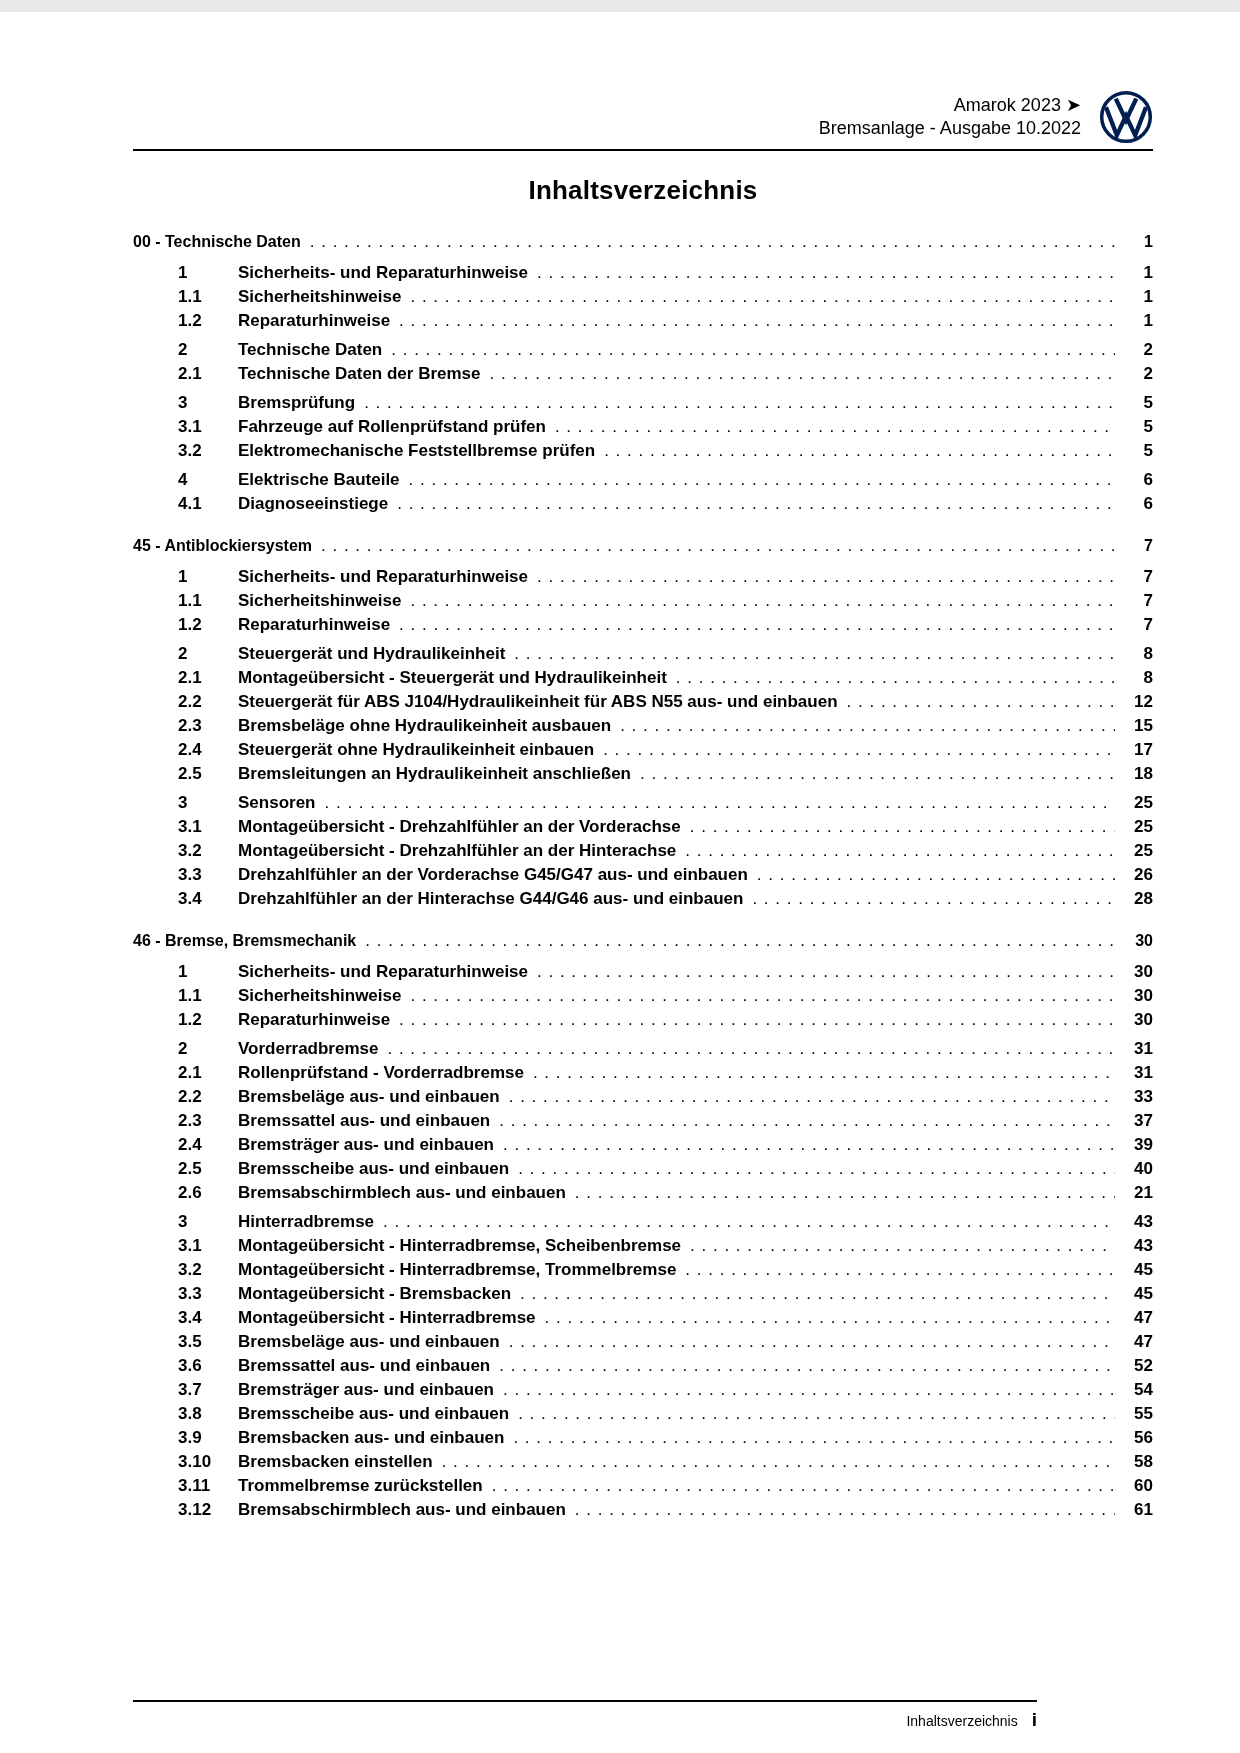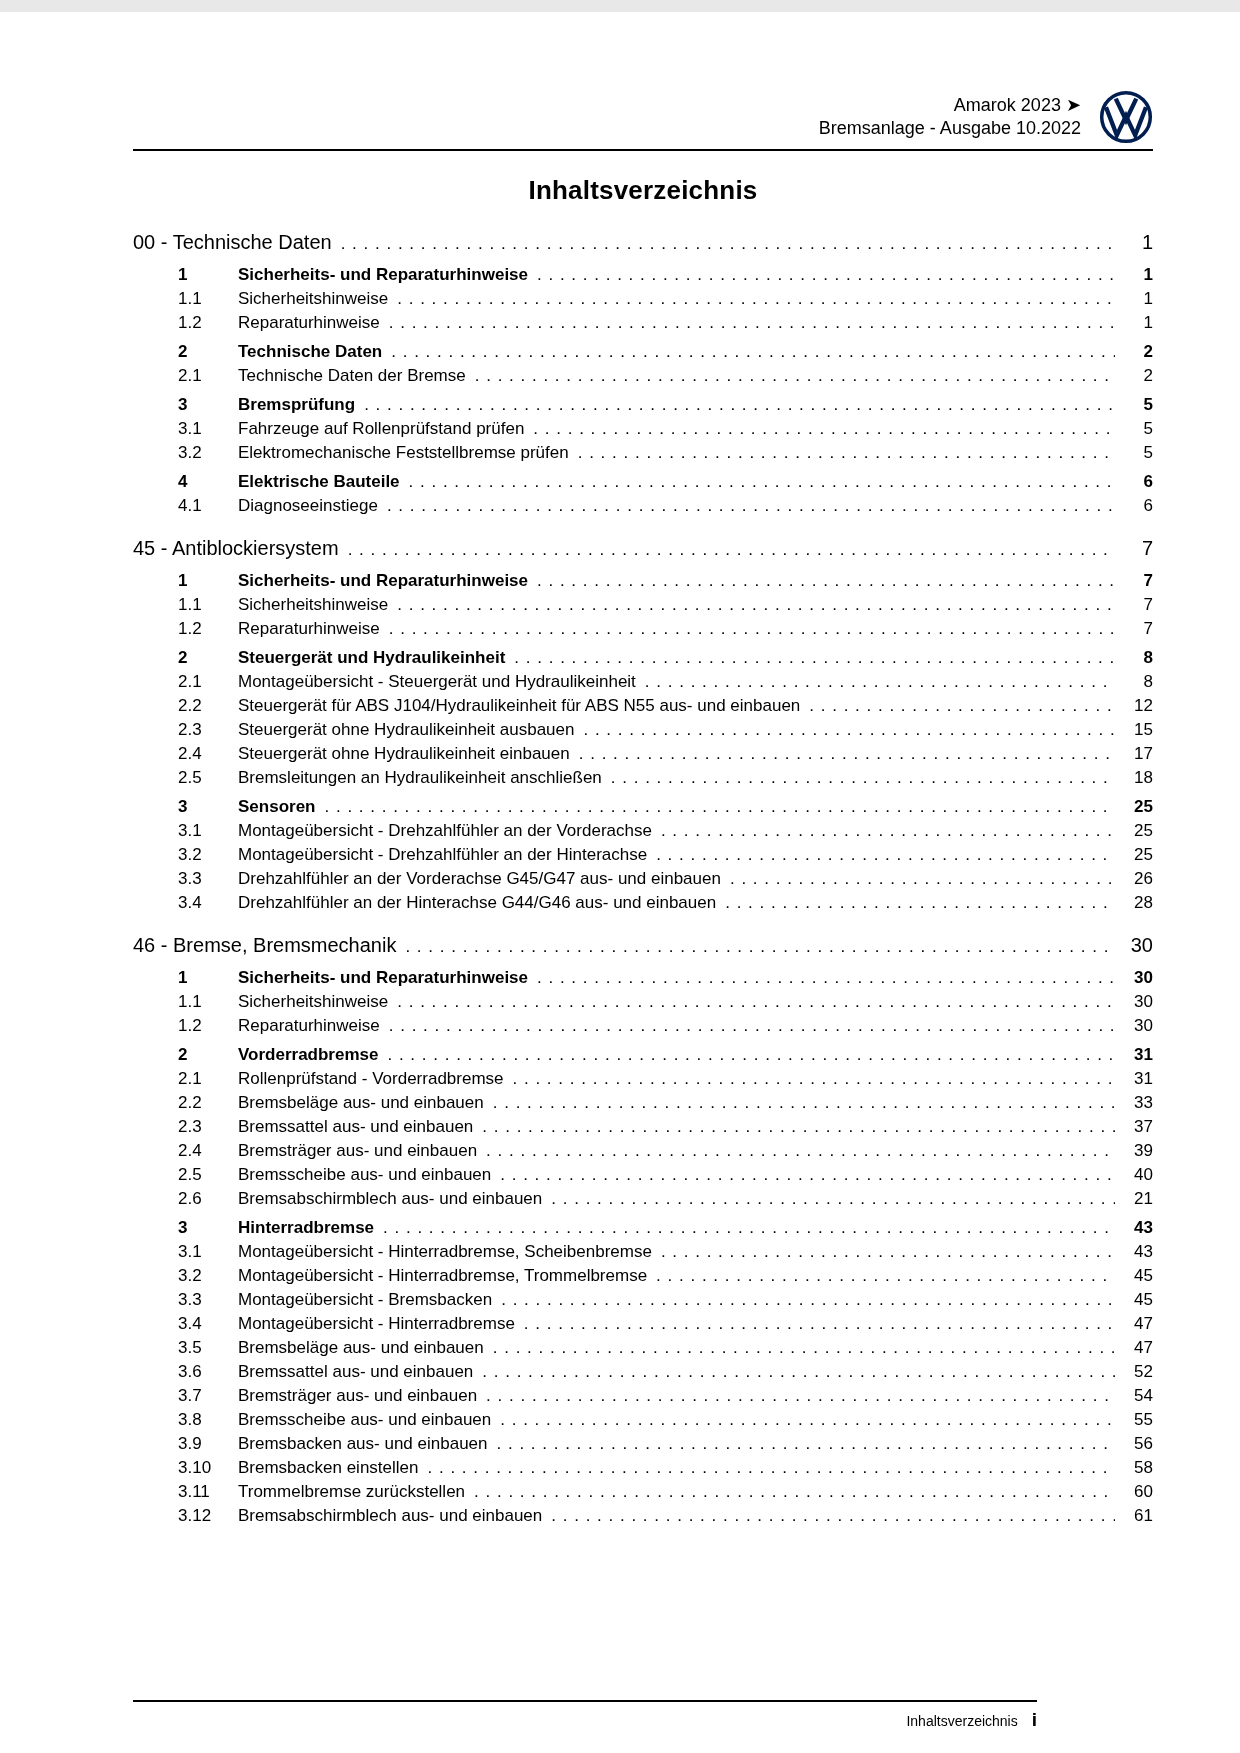--- a/index.html
+++ b/index.html
@@ -24,22 +24,22 @@
     .header-rule { border-top: 2px solid #000; margin-top: 5px; }
 
     
     .title { font-size: 26px; font-weight: bold; text-align: center; margin-top: 24px; letter-spacing: 0.2px; }
 
     
     .toc { margin-top: 22px; }
     .chapter-block { margin-top: 16px; }
     .chapter-block:first-child { margin-top: 0; }
 
-    .toc-row { display: flex; align-items: baseline; line-height: 24px; }
-    .chapter-row { font-size: 20px; font-weight: normal; line-height: 28px; }
+    .toc-row { display: flex; align-items: baseline; line-height: 24px; font-weight: bold; }
+    .chapter-row { font-size: 16px; font-weight: bold; line-height: 28px; }
     .item-row { font-size: 17px; padding-left: 45px; }
     .item-row .num { flex: none; width: 60px; }
     .level-1 { font-weight: bold; margin-top: 5px; }
 
     .label, .chapter-label { flex: none; max-width: 730px; white-space: nowrap; }
 
     .leader {
       flex: 1 1 auto;
       overflow: hidden;
       white-space: nowrap;
@@ -188,21 +188,21 @@
           <span class="pnum">8</span>
         </div>
         <div class="toc-row item-row level-2">
           <span class="num">2.2</span>
           <span class="label">Steuergerät für ABS J104/Hydraulikeinheit für ABS N55 aus- und einbauen</span>
           <span class="leader"></span>
           <span class="pnum">12</span>
         </div>
         <div class="toc-row item-row level-2">
           <span class="num">2.3</span>
-          <span class="label">Steuergerät ohne Hydraulikeinheit ausbauen</span>
+          <span class="label">Bremsbeläge ohne Hydraulikeinheit ausbauen</span>
           <span class="leader"></span>
           <span class="pnum">15</span>
         </div>
         <div class="toc-row item-row level-2">
           <span class="num">2.4</span>
           <span class="label">Steuergerät ohne Hydraulikeinheit einbauen</span>
           <span class="leader"></span>
           <span class="pnum">17</span>
         </div>
         <div class="toc-row item-row level-2">

